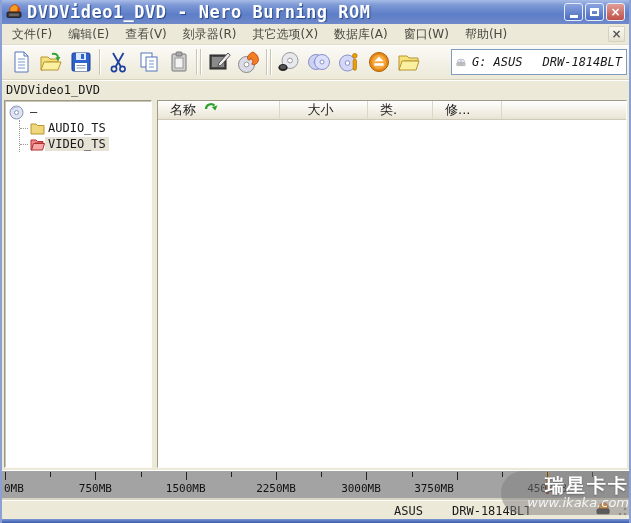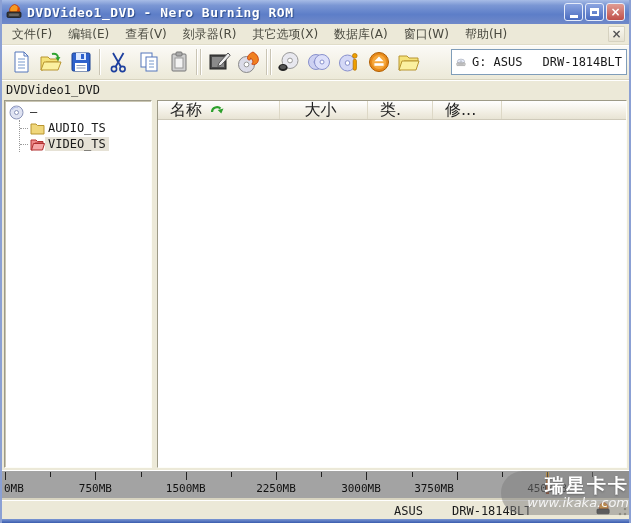--- a/index.html
+++ b/index.html
@@ -12,21 +12,21 @@
     font-size:12px;color:#1a1a1a;
   }
   .mono{font-family:"DejaVu Sans Mono","Liberation Mono",monospace;}
   
   .titlebar{
     height:24px;display:flex;align-items:center;padding:0 4px;
     background:linear-gradient(180deg,#a7bce6 0%,#7b97d4 22%,#5d7ec8 60%,#7089c9 100%);
   }
   .titlebar .app-icon{width:17px;height:16px;margin-right:4px;flex:0 0 auto;}
   .title-text{
-    color:#fff;font-weight:bold;font-size:13px;letter-spacing:.5px;
+    color:#fff;font-weight:bold;font-size:17px;letter-spacing:.5px;
     text-shadow:1px 1px 1px #2a4a8a;white-space:nowrap;overflow:hidden;flex:1;
   }
   .tb-btns{display:flex;gap:2px;}
   .tb-btn{
     width:19px;height:18px;border-radius:3px;border:1px solid #e6ecfa;
     display:flex;align-items:center;justify-content:center;
     background:linear-gradient(180deg,#8ba4e0,#4a6cc0);
     color:#fff;font-weight:bold;font-size:12px;line-height:1;cursor:default;
   }
   .tb-btn.close{background:linear-gradient(180deg,#e09c94,#c0504a);}
@@ -53,40 +53,40 @@
   .tbtn{width:30px;height:28px;display:flex;align-items:center;justify-content:center;border:1px solid transparent;border-radius:2px;}
   .tbtn svg{width:24px;height:24px;}
   .sep{width:2px;height:26px;margin:0 3px;border-left:1px solid #c9c4b4;border-right:1px solid #fff;}
   .sep2{display:flex;gap:2px;margin:0 2px;}
   .sep2 .sep{margin:0;}
   .drive-combo{
     margin-left:auto;display:flex;align-items:center;gap:6px;
     width:176px;height:26px;background:#fff;border:1px solid #7f9db9;
     padding:0 4px;overflow:hidden;flex:0 0 auto;
   }
-  .drive-combo .dtext{font-size:12px;white-space:nowrap;}
+  .drive-combo .dtext{font-size:12px;white-space:nowrap;font-style:italic;}
   
   .doc-label-row{height:19px;padding:2px 0 0 4px;border-top:1px solid #fff;background:#ece9d8;font-size:12px;}
   
   .main{position:relative;height:371px;background:#ece9d8;}
   .pane{position:absolute;top:1px;bottom:2px;background:#fff;border:1px solid #9d9a87;border-bottom-color:#fdfdf8;border-right-color:#fdfdf8;box-shadow:inset 1px 1px 0 #c9c5b2;}
   .tree-pane{left:2px;width:148px;padding:3px 0 0 4px;overflow:hidden;}
   .splitter{position:absolute;left:150px;width:5px;top:0;bottom:0;cursor:col-resize;}
   .file-pane{left:155px;right:2px;display:flex;flex-direction:column;}
   
   .tree-row{display:flex;align-items:center;height:16px;white-space:nowrap;}
   .tree-row svg{flex:0 0 auto;margin-right:3px;}
   .tree-children{margin-left:10px;border-left:1px dotted #9a9a9a;padding-left:0;}
   .tree-child{display:flex;align-items:center;height:16px;position:relative;padding-left:10px;white-space:nowrap;}
   .tree-child::before{content:"";position:absolute;left:0;top:8px;width:8px;border-top:1px dotted #9a9a9a;}
   .tree-label{padding:0 3px;font-size:12px;}
   .tree-child.selected .tree-label{background:#e6e2d6;}
   
   .list-header{display:flex;height:19px;border-bottom:1px solid #cfcaba;background:linear-gradient(180deg,#ffffff,#f2efe4 60%,#e8e4d4);flex:0 0 auto;}
-  .hcol{display:flex;align-items:center;padding:0 6px 0 12px;border-right:1px solid #ddd8c6;font-size:16px;color:#222;}
+  .hcol{display:flex;padding:0 6px 0 12px;border-right:1px solid #ddd8c6;font-size:13px;color:#222;}
   .hcol.c-name{width:122px;}
   .hcol.c-size{width:88px;justify-content:center;padding-left:0;}
   .hcol.c-type{width:65px;}
   .hcol.c-mod{width:69px;}
   .hcol.c-fill{flex:1;border-right:none;padding:0;}
   .sort-arrow{margin-left:8px;}
   .list-body{flex:1;background:#fff;}
   
   .ruler{position:relative;height:30px;background:#a3a3a3;border-top:1px solid #fff;overflow:hidden;}
   .tick{position:absolute;top:1px;width:1px;background:#222;}

